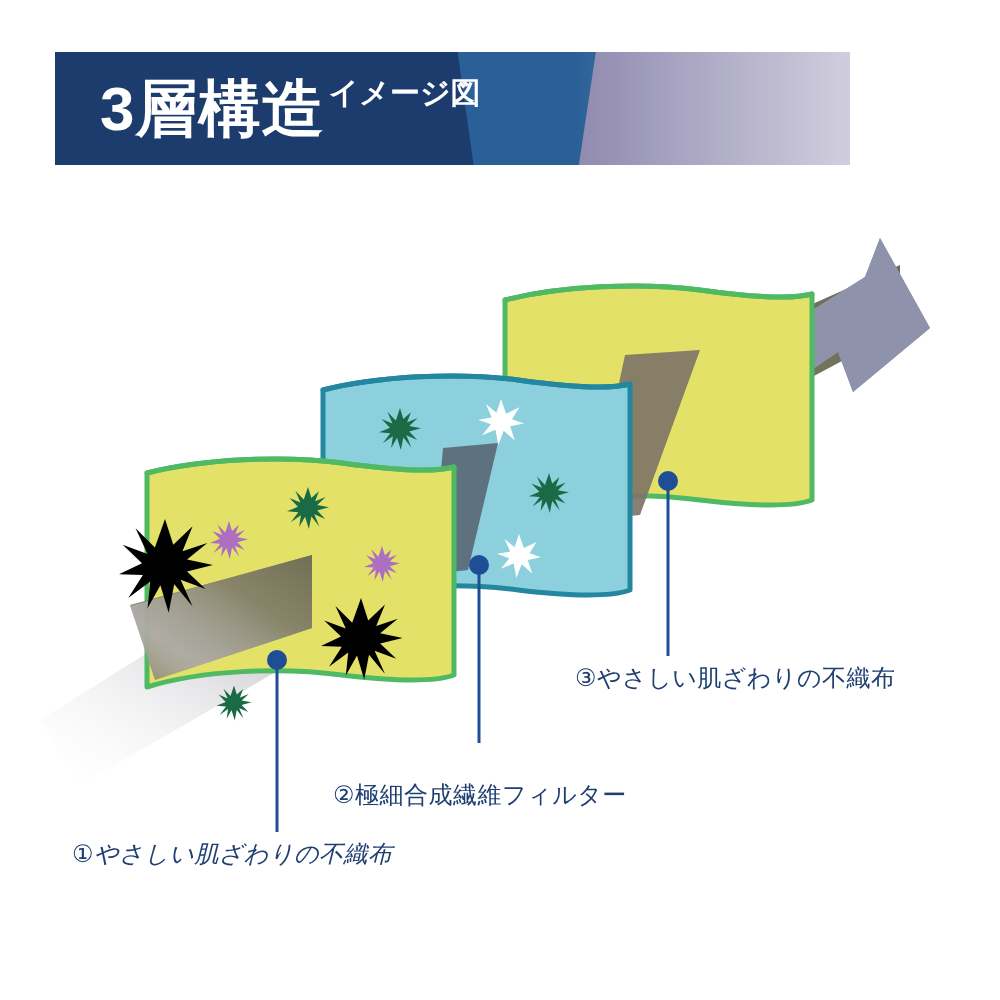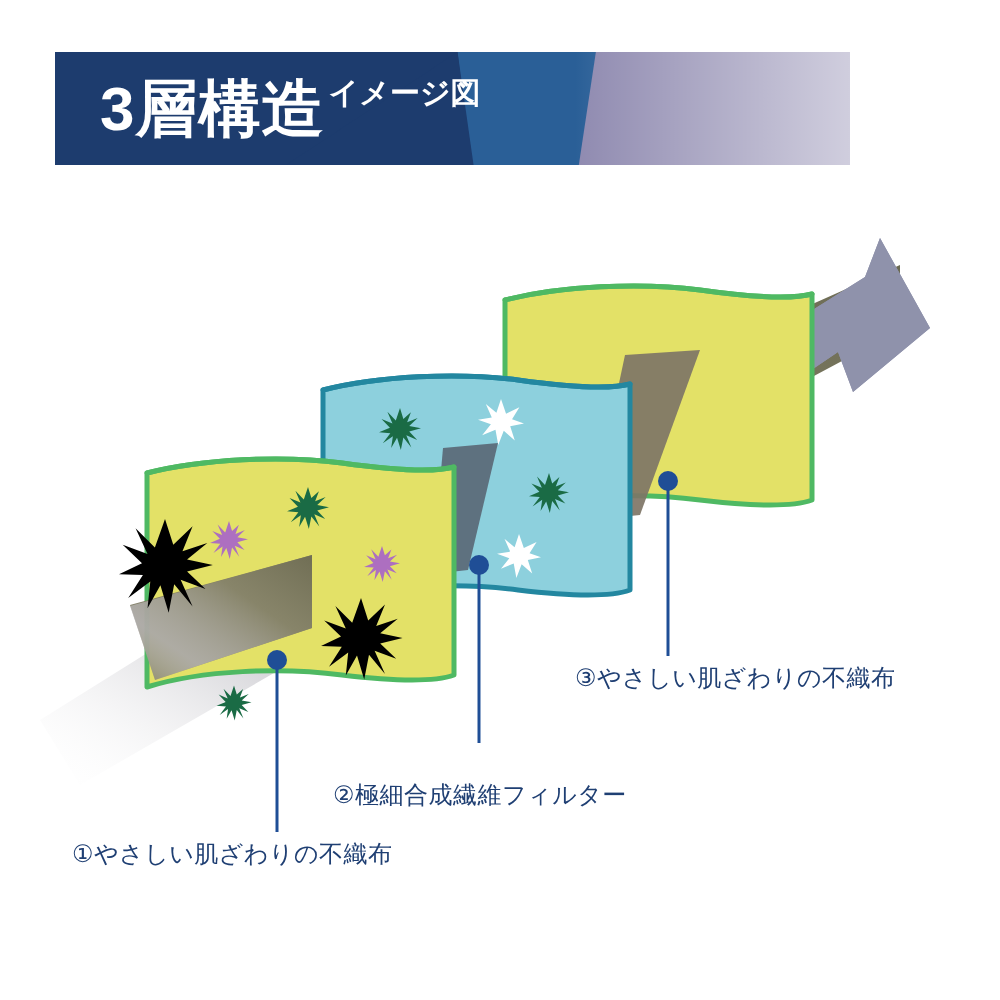--- a/index.html
+++ b/index.html
@@ -62,21 +62,21 @@
   }
   
   .leader-label {
     position: absolute;
     color: #1f3f73;
     font-size: 24px;
     font-weight: 500;
     white-space: nowrap;
     letter-spacing: 0.5px;
   }
-  #label-1 { left: 72px;  top: 838px; }
+  #label-1 { left: 72px;  top: 838px; font-style: italic; }
   #label-2 { left: 333px; top: 749px; margin-top: 30px; }
   #label-3 { left: 575px; top: 662px; }
 </style>
 </head>
 <body>
 
 <div id="stage">
 
   <div id="banner">
     <svg class="svg-layer" viewBox="0 0 795 113" preserveAspectRatio="none">

